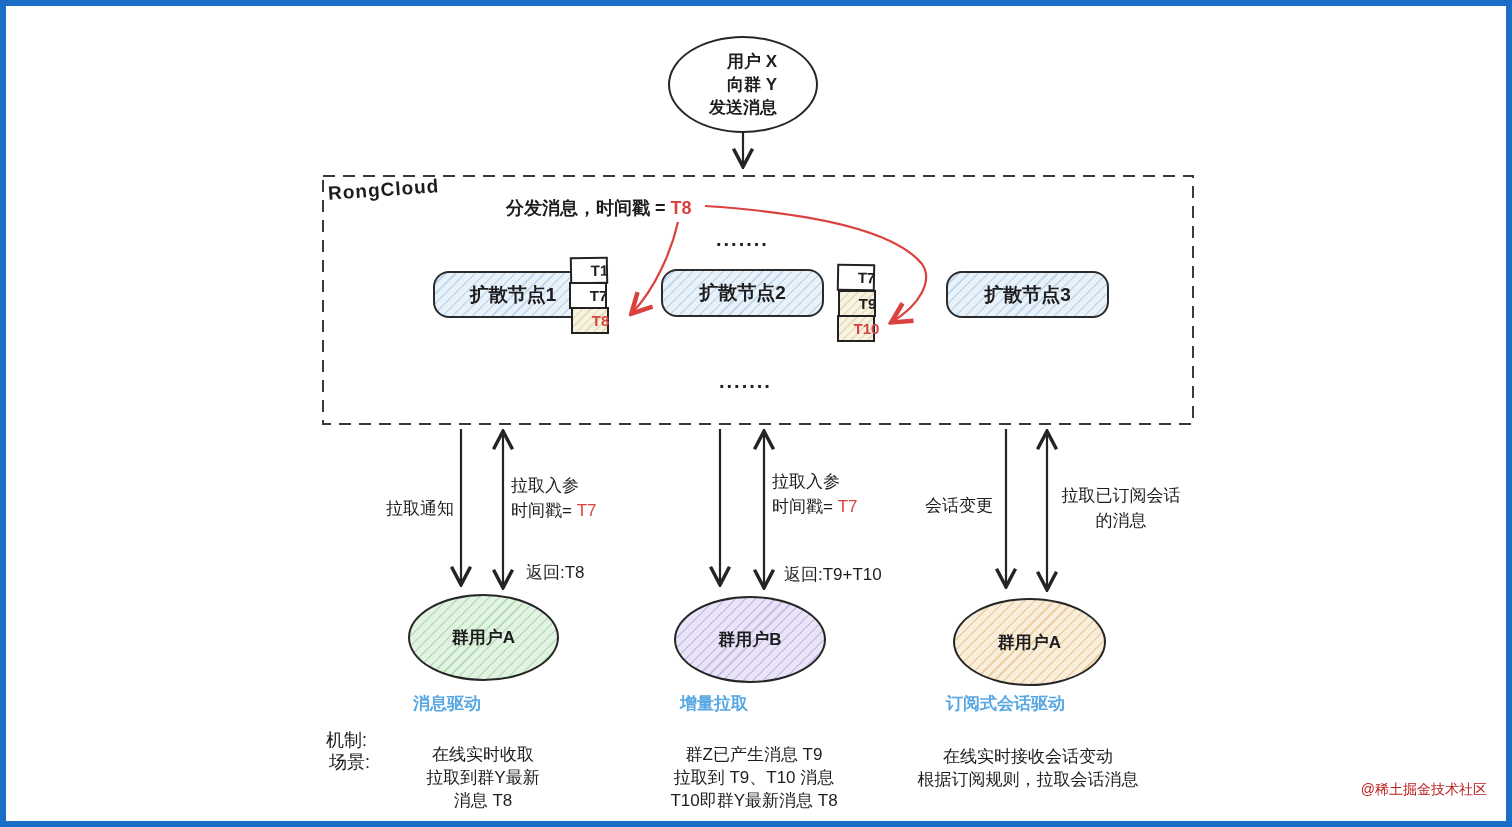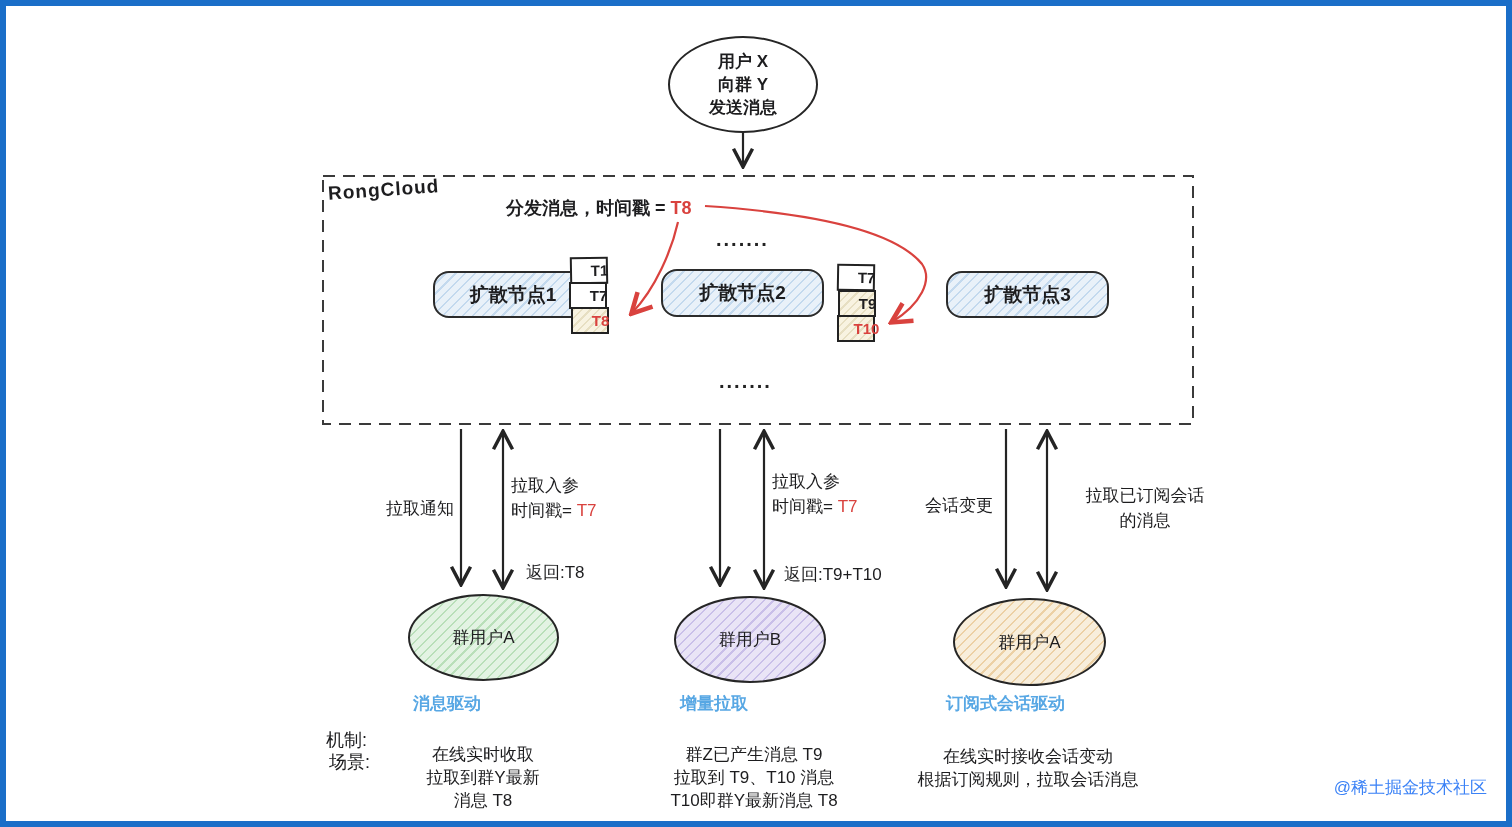--- a/index.html
+++ b/index.html
@@ -5,23 +5,23 @@
   html,body{margin:0;padding:0;background:#e8e8e8;}
   .frame{
     position:relative;width:1512px;height:827px;box-sizing:border-box;
     background:#ffffff;border:6px solid #1a6ec8;overflow:hidden;
     font-family:"Liberation Sans","DejaVu Sans",sans-serif;color:#1d1d1f;
   }
   .abs{position:absolute;}
   svg.overlay{position:absolute;left:0;top:0;width:1512px;height:827px;pointer-events:none;}
 
   
-  .ellipse{border:2.5px solid #262626;border-radius:50%;display:flex;align-items:center;justify-content:center;text-align:center;box-sizing:border-box;}
+  .ellipse{border:2.5px solid #262626;border-radius:50%;display:flex;align-items:center;justify-content:center;text-align:right;box-sizing:border-box;}
   .sender{left:662px;top:30px;width:150px;height:97px;background:#fff;font-size:17px;font-weight:600;line-height:23px;}
-  .user-ellipse{font-size:17px;font-weight:400;}
+  .user-ellipse{font-size:17px;font-weight:700;}
   .hatch-green {background:repeating-linear-gradient(135deg,#b9dfb9 0px,#b9dfb9 1.6px,#e3f3e3 1.6px,#e3f3e3 7px);}
   .hatch-purple{background:repeating-linear-gradient(135deg,#c9bfe9 0px,#c9bfe9 1.6px,#e9e4f6 1.6px,#e9e4f6 7px);}
   .hatch-orange{background:repeating-linear-gradient(135deg,#ecd0a4 0px,#ecd0a4 1.6px,#f8eedb 1.6px,#f8eedb 7px);}
 
   
   .rc-label{left:322px;top:173px;font-size:19px;font-weight:600;transform:rotate(-4deg);letter-spacing:1px;}
   .distribute{left:500px;top:190px;font-size:18px;font-weight:600;}
   .red{color:#d9423e;}
   .dots{font-size:20px;font-weight:700;letter-spacing:2px;color:#222;}
 
@@ -30,21 +30,21 @@
     background:repeating-linear-gradient(135deg,#c3d9ee 0px,#c3d9ee 1.6px,#e9f1f9 1.6px,#e9f1f9 7px);}
   .qbox{border:2px solid #222;width:38px;height:27px;box-sizing:border-box;display:flex;align-items:center;justify-content:center;
     font-size:15px;font-weight:700;background:#fff;padding-left:21px;}
   .qhl{background:repeating-linear-gradient(135deg,#e7dfc2 0px,#e7dfc2 1.5px,#f8f3e1 1.5px,#f8f3e1 6px);}
 
   
   .flow-label{font-size:17px;line-height:25px;}
   .mech-row-label,.scene-row-label{font-size:18px;}
   .mech{font-size:17px;font-weight:700;color:#57a7e4;}
   .scene{font-size:17px;line-height:23px;text-align:center;}
-  .watermark{right:19px;bottom:22px;font-size:17px;color:#3b82f6;}
+  .watermark{right:19px;bottom:22px;font-size:14px;color:#b91c1c;}
 </style>
 </head>
 <body>
 
 <div class="frame">
 
   <div class="abs ellipse sender">
     <div>
       <div>用户 X</div>
       <div>向群 Y</div>
@@ -93,21 +93,21 @@
   <div class="abs flow-label" style="left:766px;top:463px;">
     <div>拉取入参</div>
     <div>
       <span>时间戳=</span>
       <span class="red">T7</span>
     </div>
   </div>
   <div class="abs flow-label" style="left:778px;top:556px;">返回:T9+T10</div>
 
   <div class="abs flow-label" style="left:919px;top:487px;">会话变更</div>
-  <div class="abs flow-label" style="left:1040px;top:477px;width:150px;text-align:center;padding-left:24px;">
+  <div class="abs flow-label" style="left:1040px;top:477px;width:150px;text-align:center;">
     <div>拉取已订阅会话</div>
     <div>的消息</div>
   </div>
 
   <div class="abs ellipse user-ellipse hatch-green" style="left:402px;top:588px;width:151px;height:87px;">
     <span>群用户A</span>
   </div>
   <div class="abs ellipse user-ellipse hatch-purple" style="left:668px;top:590px;width:152px;height:87px;">
     <span>群用户B</span>
   </div>

